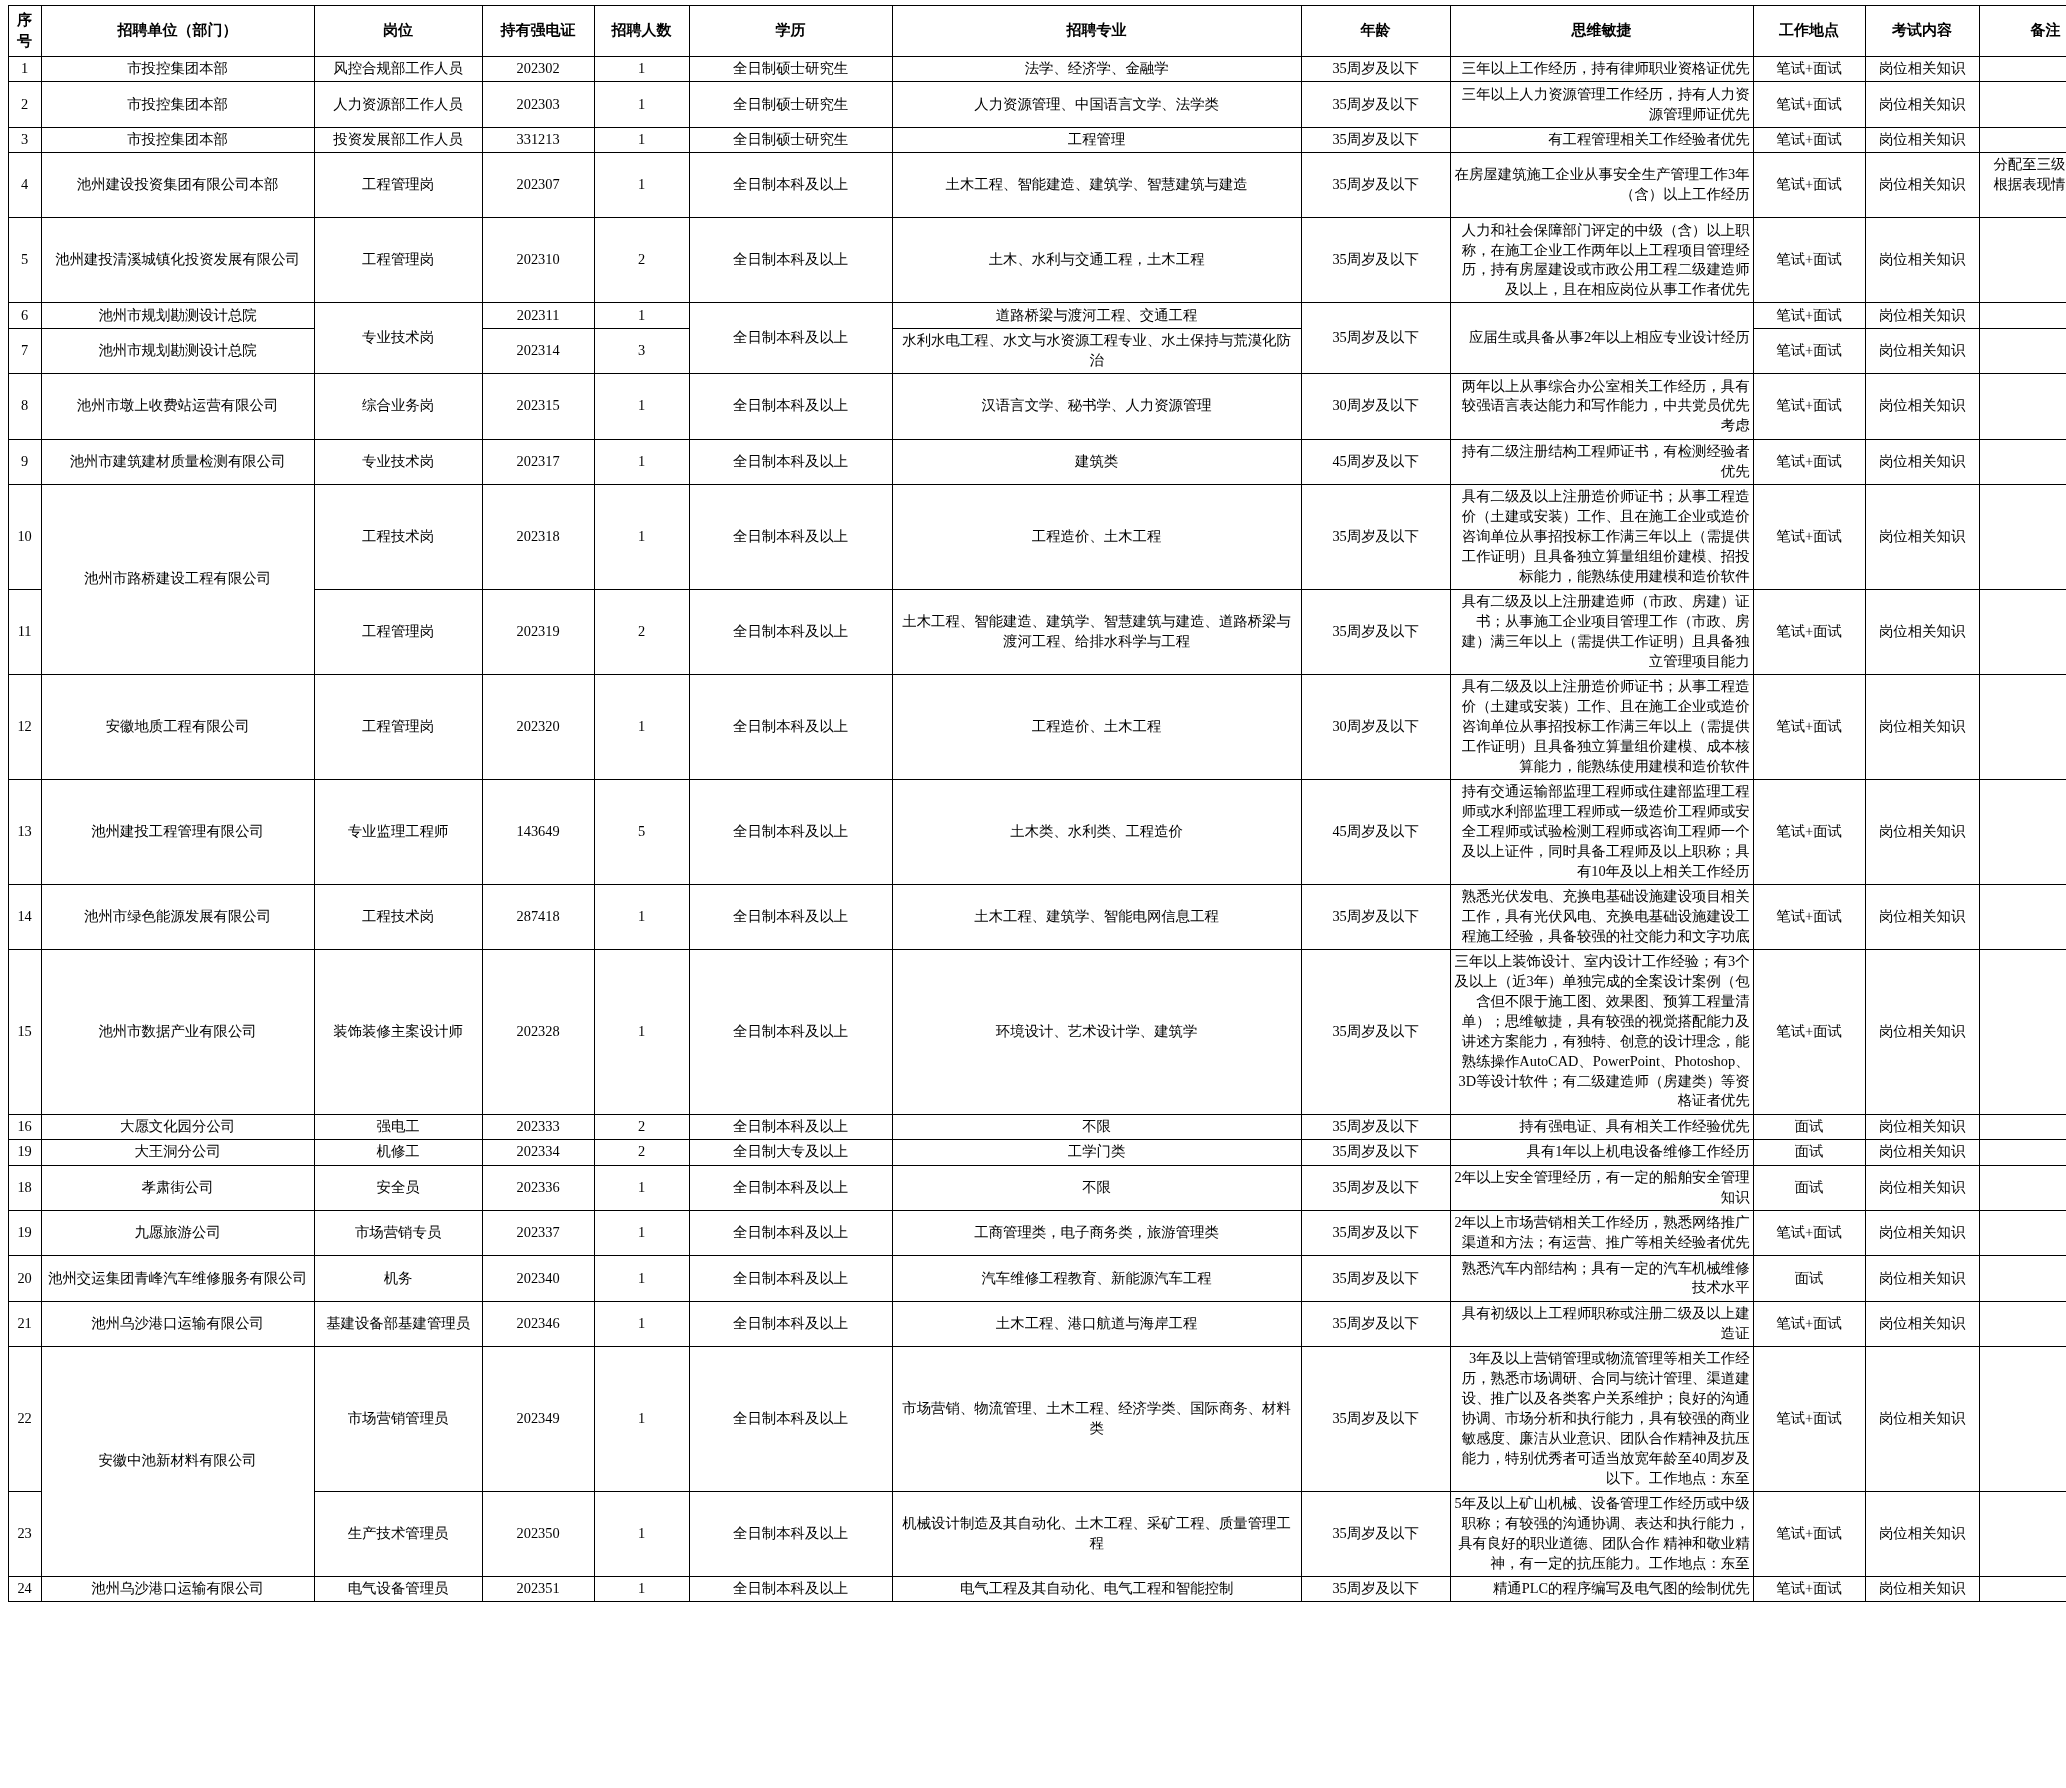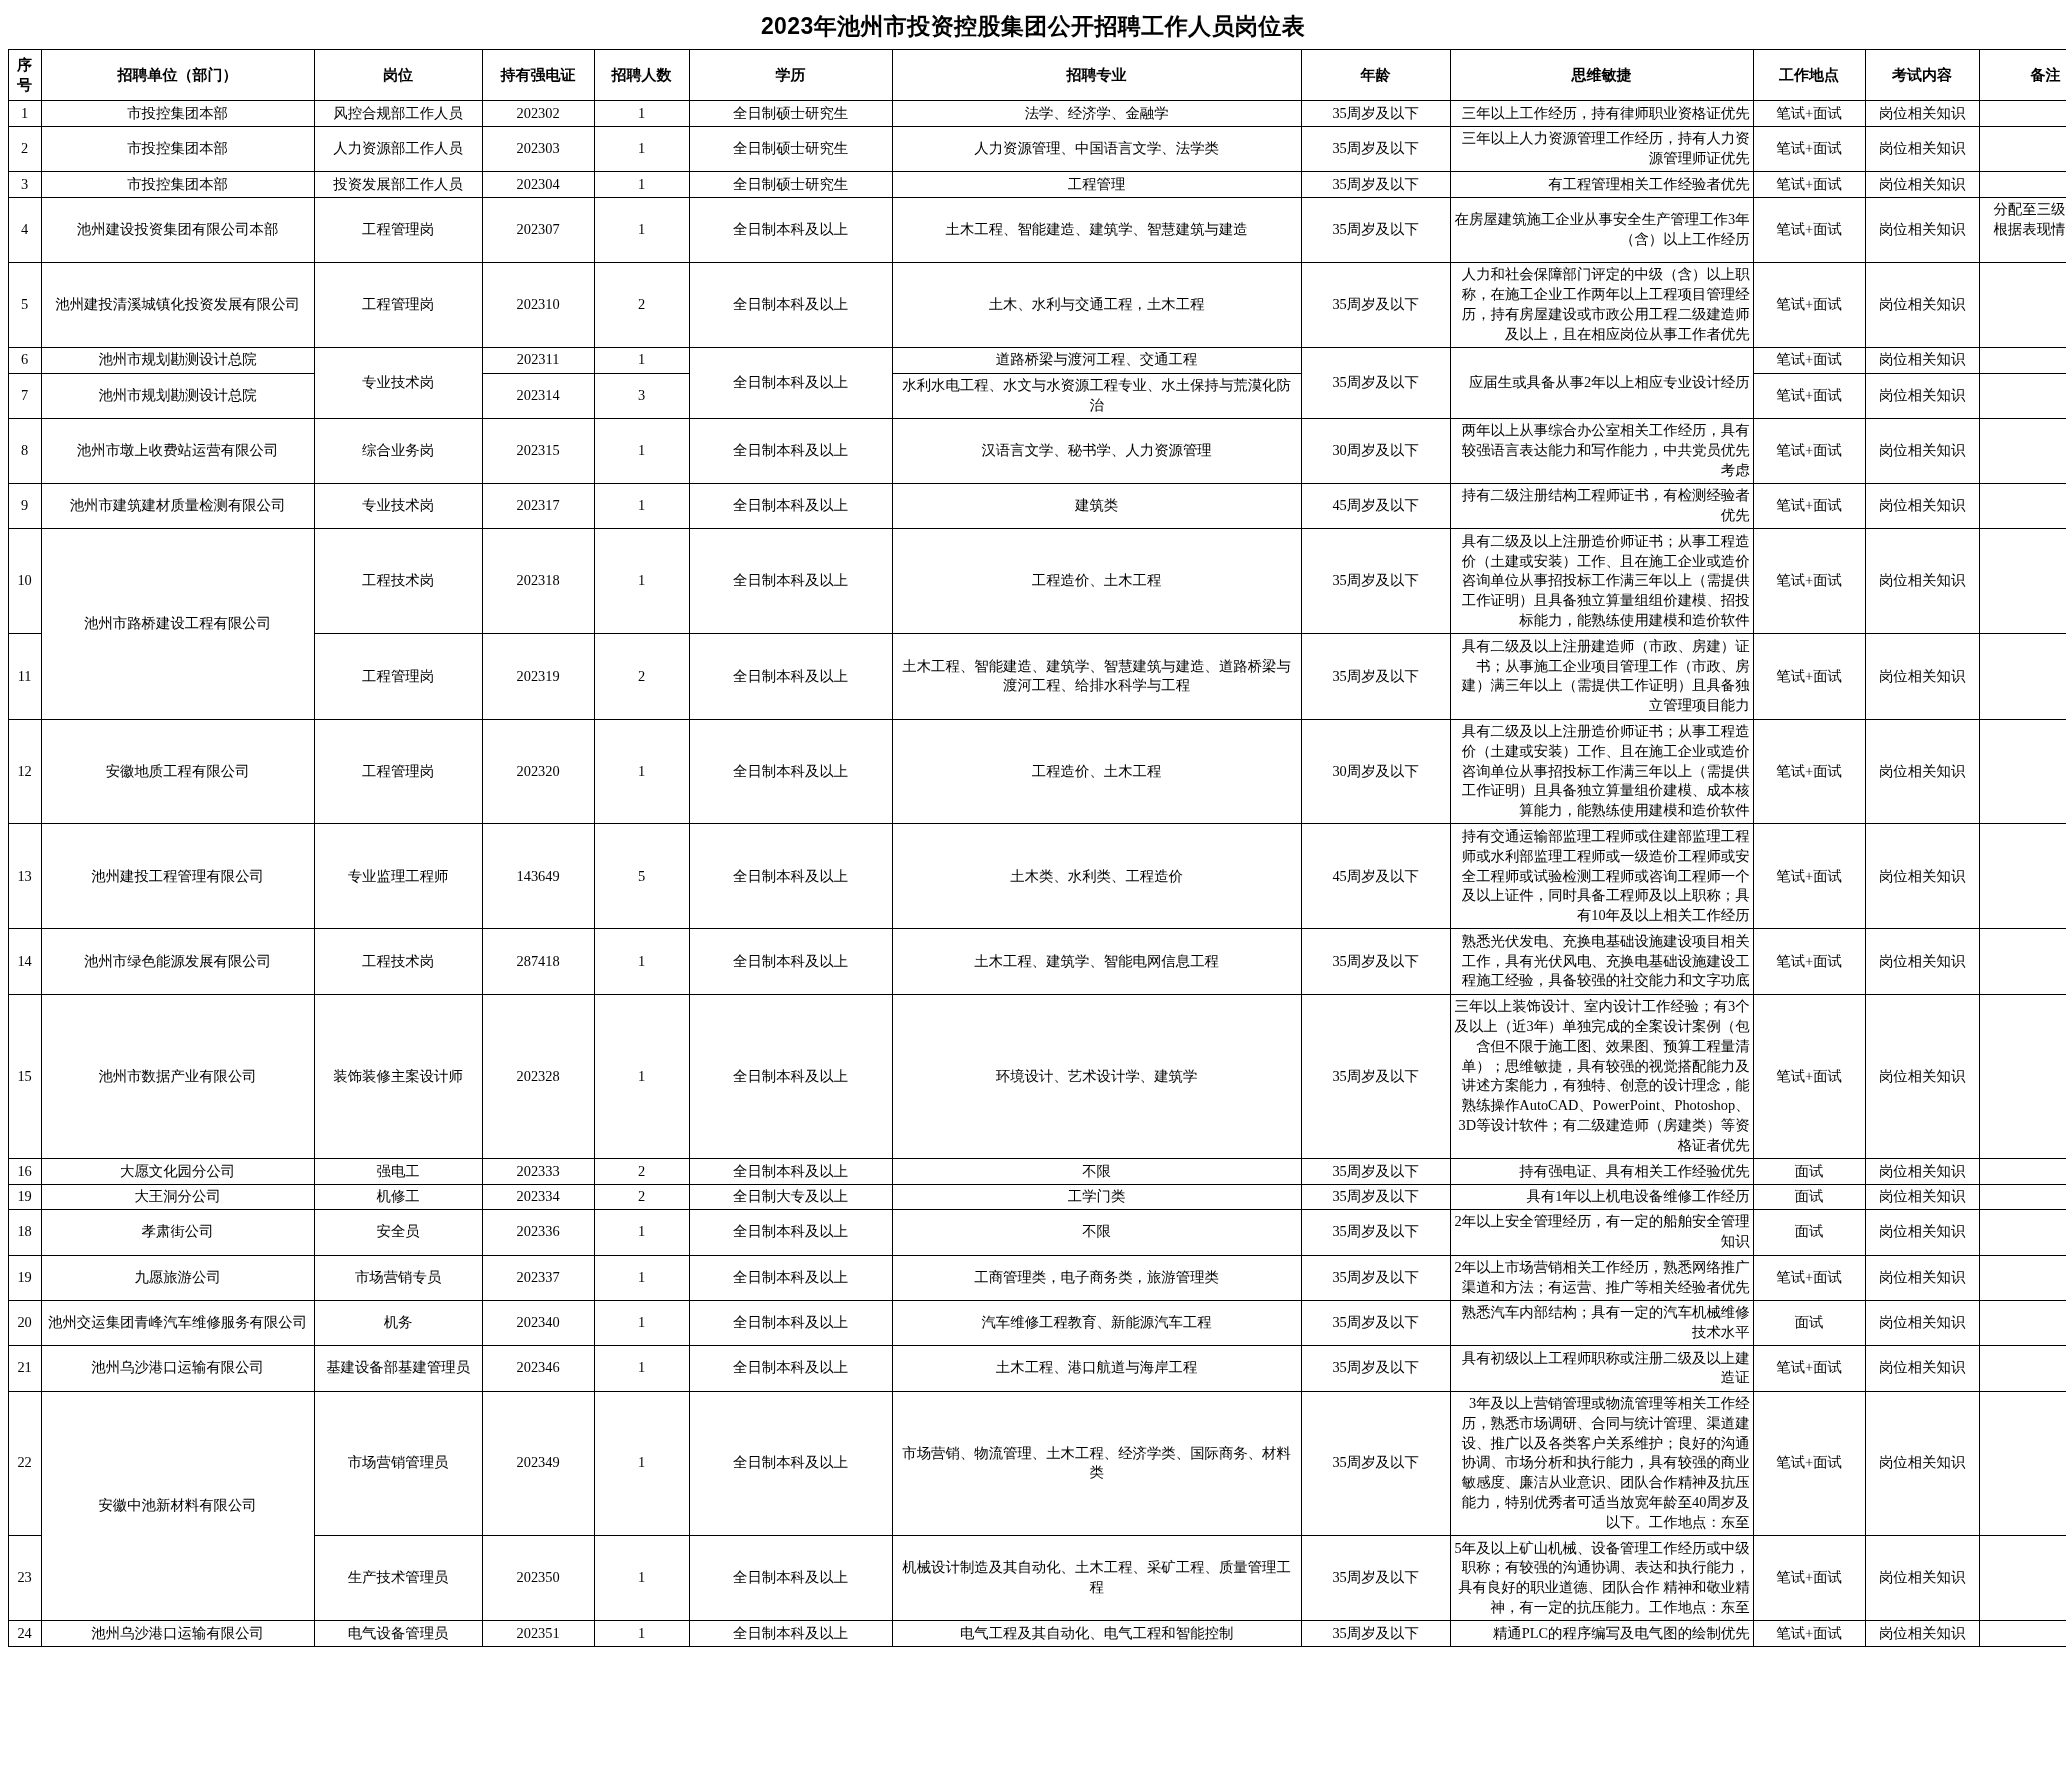--- a/index.html
+++ b/index.html
@@ -63,21 +63,20 @@
   .colgrp col.c8 { width: 303px; }
   .colgrp col.c9 { width: 112px; }
   .colgrp col.c10 { width: 114px; }
   .colgrp col.c11 { width: 133px; }
 </style>
 </head>
 <body>
 
 <div class="page">
 
-  <div class="doc-title">2023年池州市投资控股集团公开招聘工作人员岗位表</div>
 
   <table class="grid">
     <colgroup class="colgrp">
       <col class="c0">
         <col class="c1">
         <col class="c2">
         <col class="c3">
         <col class="c4">
         <col class="c5">
       <col class="c6">
@@ -132,21 +131,21 @@
         <td class="req">三年以上人力资源管理工作经历，持有人力资源管理师证优先</td>
         <td class="c">笔试+面试</td>
         <td class="c">岗位相关知识</td>
         <td class="c"></td>
       </tr>
 
       <tr>
         <td class="c">3</td>
         <td class="c">市投控集团本部</td>
         <td class="c">投资发展部工作人员</td>
-        <td class="c">202304</td>
+        <td class="c">331213</td>
         <td class="c">1</td>
         <td class="c">全日制硕士研究生</td>
         <td class="c">工程管理</td>
         <td class="c">35周岁及以下</td>
         <td class="req">有工程管理相关工作经验者优先</td>
         <td class="c">笔试+面试</td>
         <td class="c">岗位相关知识</td>
         <td class="c"></td>
       </tr>
 

